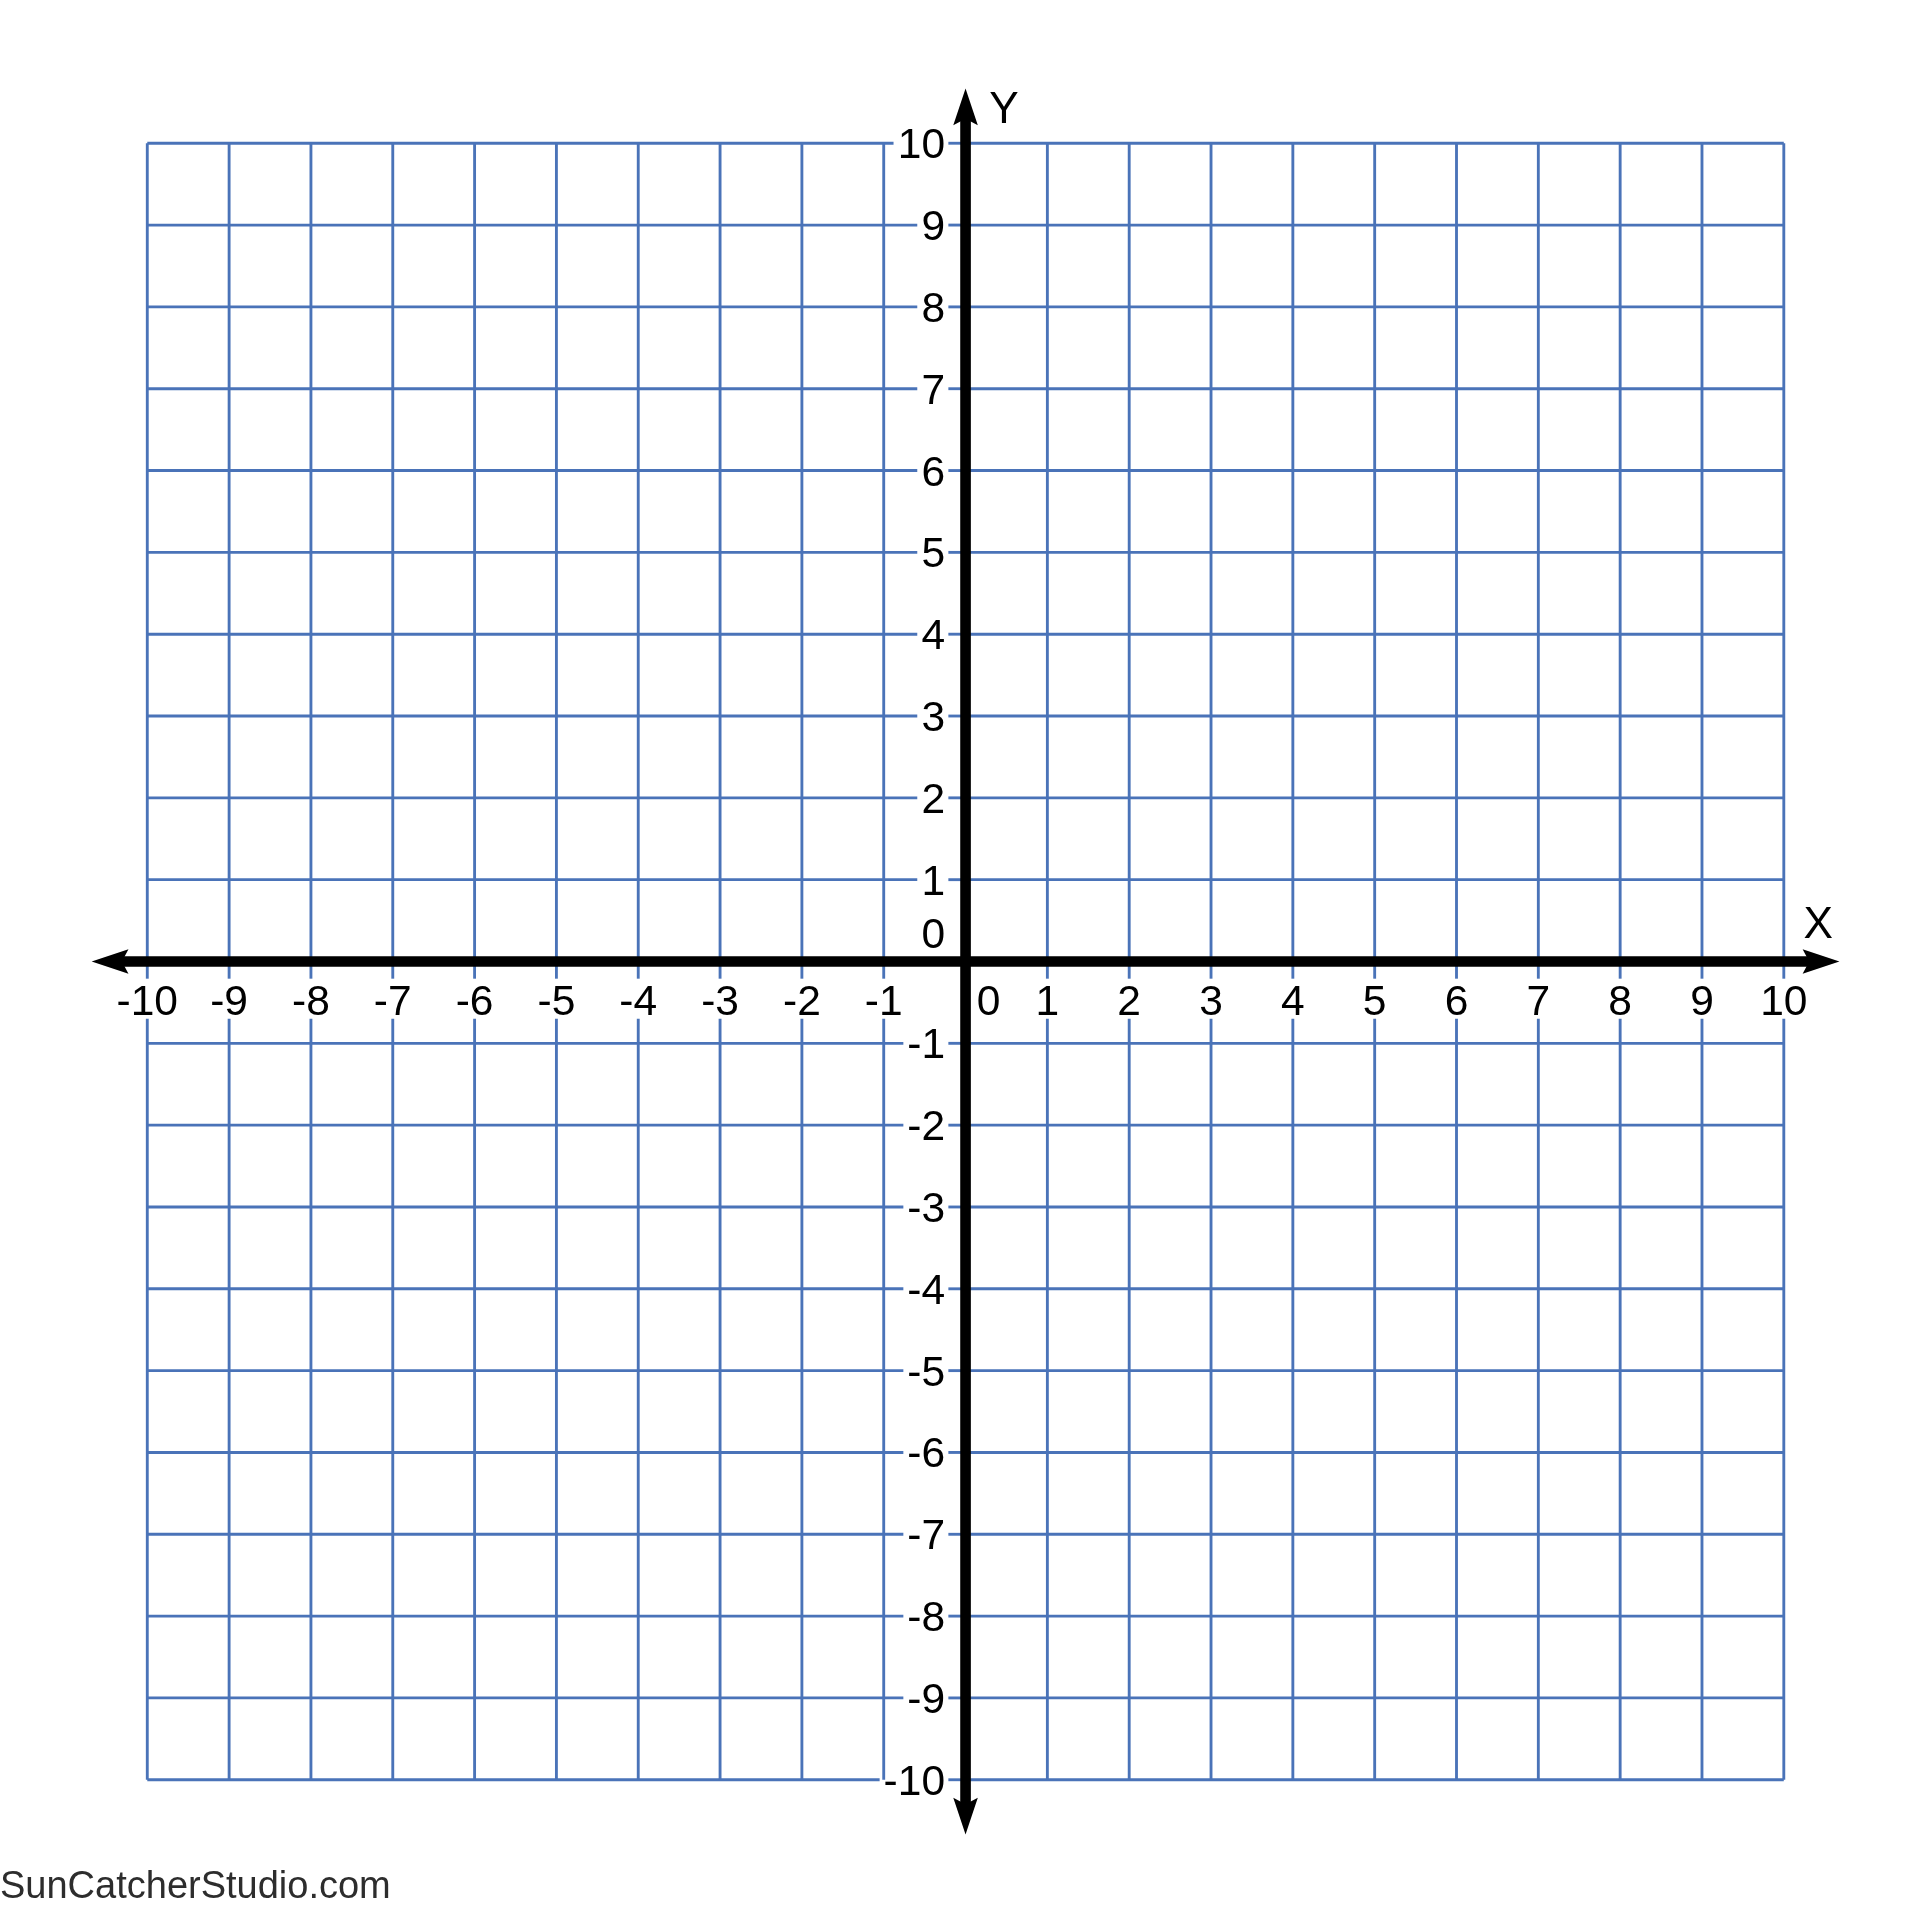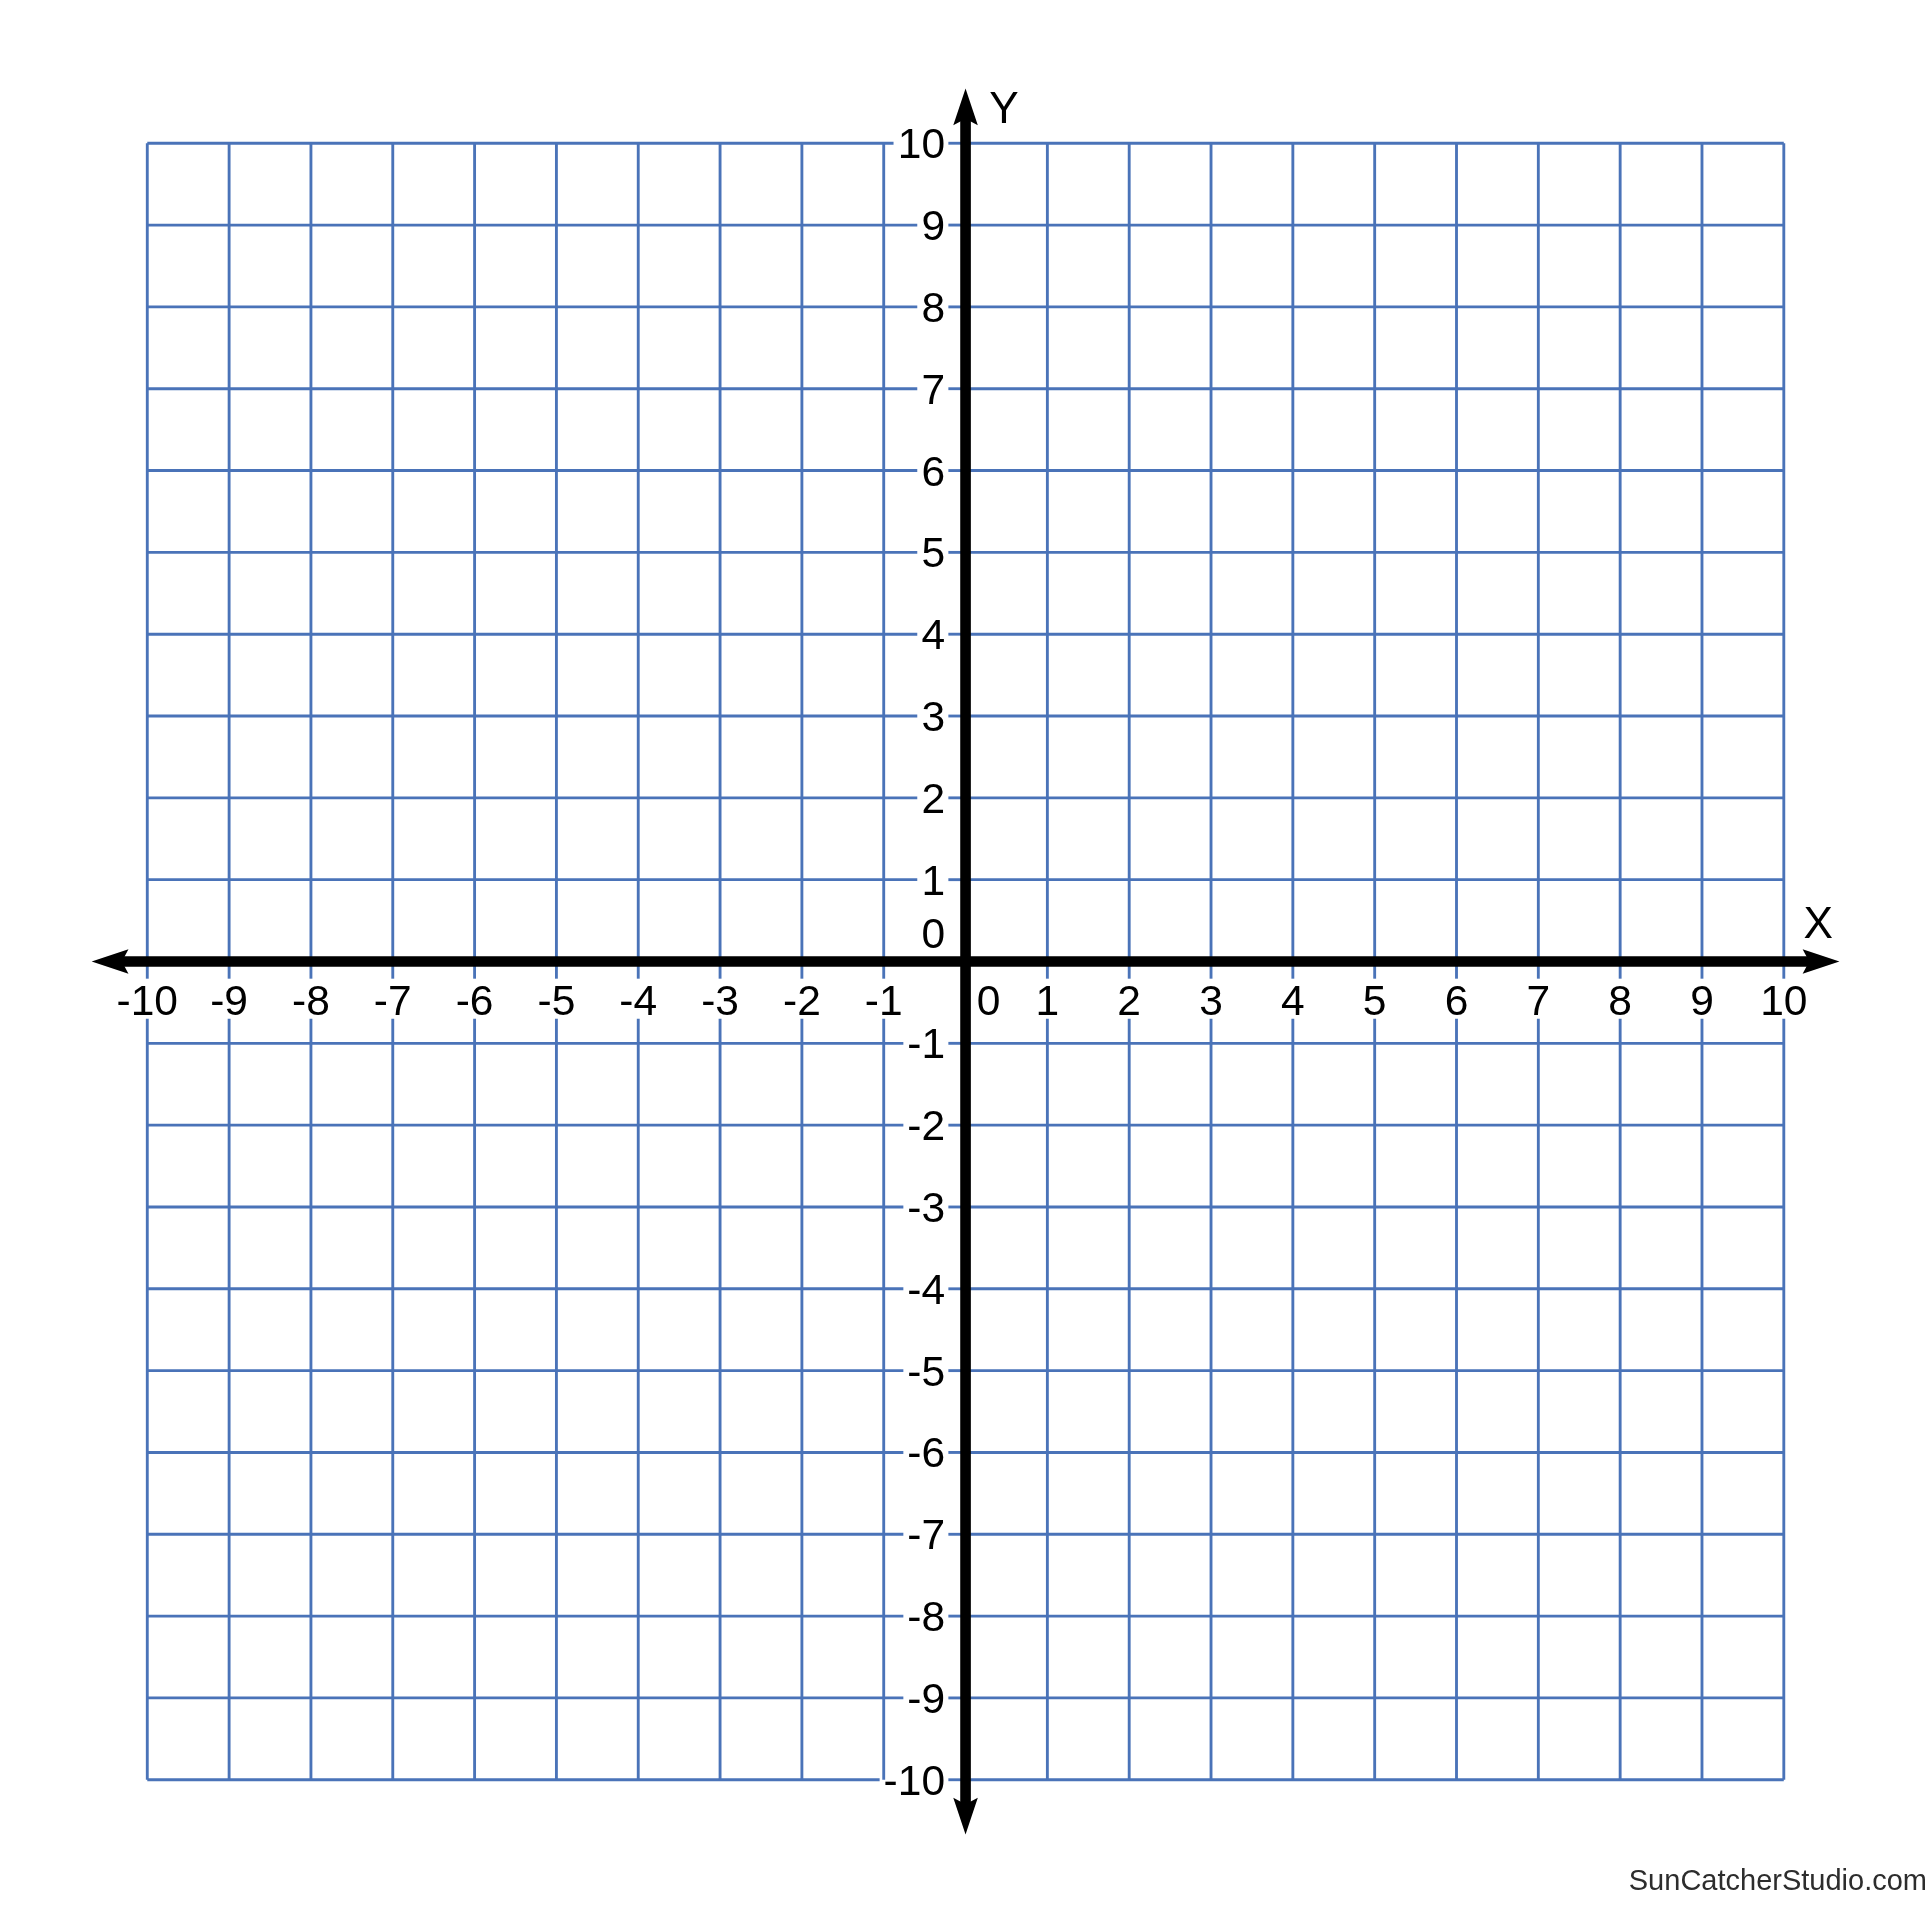--- a/index.html
+++ b/index.html
@@ -16,22 +16,22 @@
     left: 0; top: 0;
     width: 1927px;
     height: 1923px;
     display: block;
   }
   .watermark {
     position: absolute;
     left: 0;
     top: 1864px;
     width: 100%;
-    text-align: right;
-    font-size: 29px;
+    text-align: left;
+    font-size: 38px;
     letter-spacing: 0px;
     color: #2d2d2d;
   }
   text { font-family: "Liberation Sans", sans-serif; }
 </style>
 </head>
 <body>
 
 <div class="page">
   <svg class="plot-svg" id="plot" viewBox="0 0 2355 2350" xmlns="http://www.w3.org/2000/svg">

